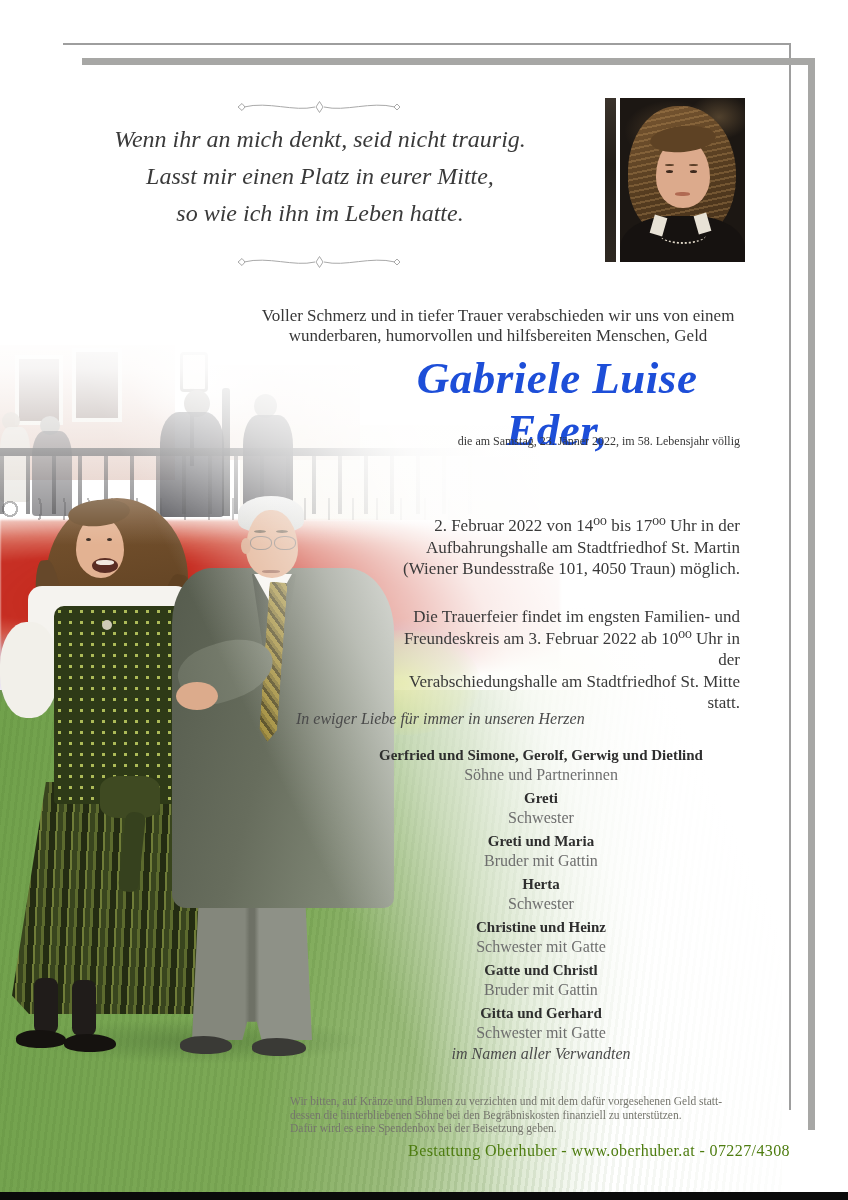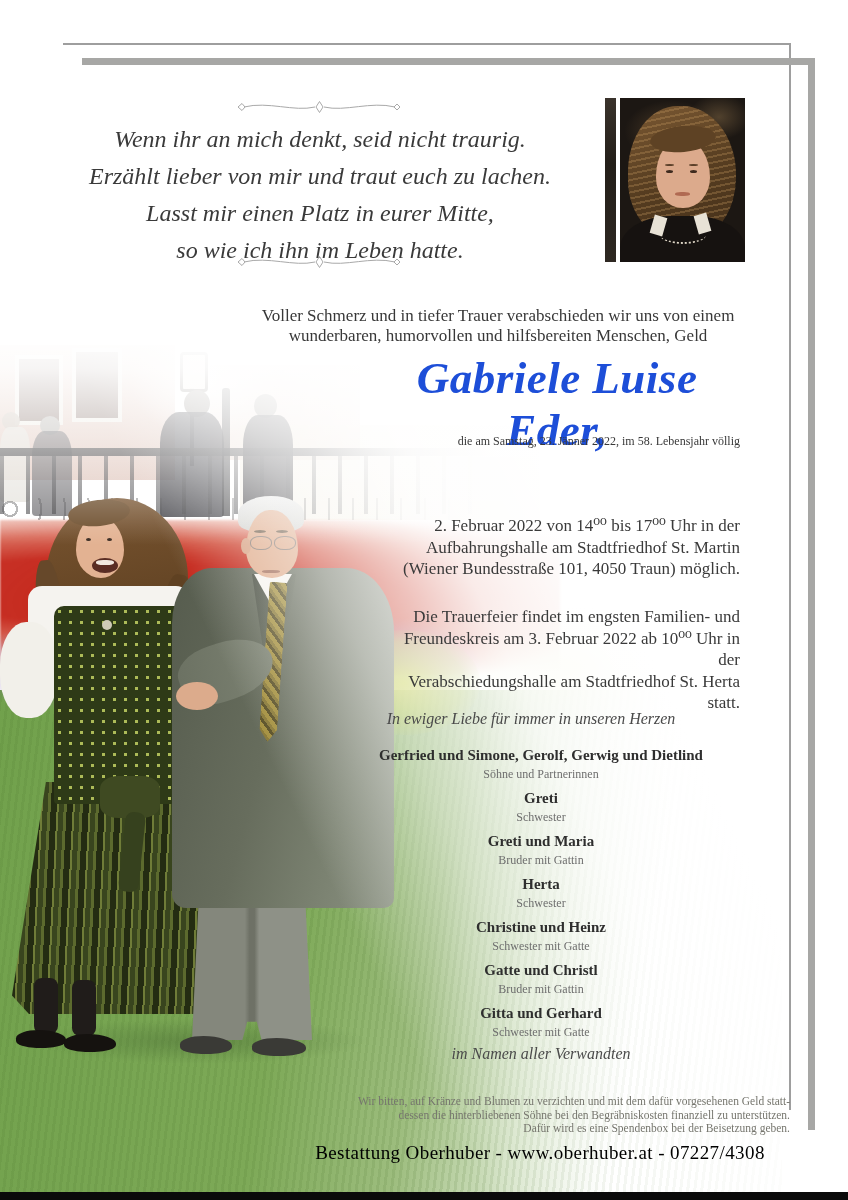--- a/index.html
+++ b/index.html
@@ -16,28 +16,28 @@
   
   .poem{left:50px;top:121px;width:540px;text-align:center;font-style:italic;
         font-size:24px;line-height:37px;color:#3a3a3a}
   .flourish{left:232px;width:175px;height:16px;text-align:center}
   .intro{left:258px;top:306px;width:480px;text-align:center;font-size:17px;line-height:20px;color:#383838}
   .name{left:368px;top:352px;width:378px;text-align:center;font-size:45px;line-height:52px;
         font-weight:bold;font-style:italic;color:#1d4ed8;letter-spacing:.5px}
   .death{left:360px;top:431px;width:380px;text-align:right;font-size:12px;line-height:21.5px;color:#383838}
   .urn{left:400px;top:515px;width:340px;text-align:right;font-size:17px;line-height:21.5px;color:#3a3a3a}
   .funeral{left:400px;top:606px;width:340px;text-align:right;font-size:17px;line-height:21.5px;color:#3a3a3a}
-  .dedication{left:290px;top:710px;width:482px;text-align:center;font-style:italic;font-size:16px;color:#4a4a4a}
+  .dedication{left:296px;top:710px;width:482px;font-style:italic;font-size:16px;color:#4a4a4a}
   .mourners{left:300px;top:744px;width:482px;text-align:center}
   .m-names{font-size:15px;line-height:22px;font-weight:bold;color:#2e2e2e}
-  .m-rel{font-size:12px;line-height:17px;color:#6e6e6e;margin-bottom:4px}
+  .m-rel{font-size:16px;line-height:17px;color:#6e6e6e;margin-bottom:4px}
   .closing{left:300px;top:1045px;width:482px;text-align:center;font-style:italic;font-size:16px;color:#4a4a4a}
-  .donation{left:290px;top:1095px;width:500px;text-align:right;font-size:11.5px;line-height:13.5px;color:#75756d}
-  .undertaker{left:290px;top:1142px;width:500px;text-align:center;font-size:19px;
-        letter-spacing:.4px;color:#000000}
+  .donation{left:290px;top:1095px;width:500px;text-align:left;font-size:11.5px;line-height:13.5px;color:#75756d}
+  .undertaker{left:290px;top:1142px;width:500px;text-align:right;font-size:16px;
+        letter-spacing:.4px;color:#4d7c0f}
 
   
   .portrait{left:605px;top:98px;width:140px;height:164px}
   .p-strip{left:0;top:0;width:11px;height:164px;background:linear-gradient(#3a332c,#241f19 40%,#2e2822)}
   .p-main{left:15px;top:0;width:125px;height:164px;background:#1c1713;overflow:hidden}
   .p-glow1{left:4px;top:2px;width:95px;height:62px;border-radius:50%;
      background:radial-gradient(rgba(115,88,56,.55),transparent 70%)}
   .p-glow2{left:68px;top:-4px;width:62px;height:46px;border-radius:50%;
      background:radial-gradient(rgba(160,128,84,.4),transparent 70%)}
   .p-hair{left:8px;top:8px;width:108px;height:132px;border-radius:46% 50% 40% 42%/50% 52% 46% 44%;
@@ -268,21 +268,20 @@
         <path d="M92 8 C113 13 139 2 163 8"></path>
         <path d="M6 8 L10 4.5 L13 8 L10 11.5 Z"></path>
         <path d="M87.5 2.5 L91 8 L87.5 13.5 L84 8 Z"></path>
         <path d="M162 8 L165 5 L168 8 L165 11 Z"></path>
       </g>
     </svg>
   </div>
 
   <div class="abs poem">
     <div>Wenn ihr an mich denkt, seid nicht traurig.</div>
-    <div>Erzählt lieber von mir und traut euch zu lachen.</div>
     <div>Lasst mir einen Platz in eurer Mitte,</div>
     <div>so wie ich ihn im Leben hatte.</div>
   </div>
 
   <div class="abs flourish" style="top:254px">
     <svg width="175" height="16" viewBox="0 0 175 16">
       <g stroke="#a9a9a9" fill="none" stroke-width="1">
         <path d="M12 8 C36 2 62 13 83 8"></path>
         <path d="M92 8 C113 13 139 2 163 8"></path>
         <path d="M6 8 L10 4.5 L13 8 L10 11.5 Z"></path>
@@ -305,21 +304,21 @@
 
   <div class="abs urn">
     <div>2. Februar 2022 von 14⁰⁰ bis 17⁰⁰ Uhr in der</div>
     <div>Aufbahrungshalle am Stadtfriedhof St. Martin</div>
     <div>(Wiener Bundesstraße 101, 4050 Traun) möglich.</div>
   </div>
 
   <div class="abs funeral">
     <div>Die Trauerfeier findet im engsten Familien- und</div>
     <div>Freundeskreis am 3. Februar 2022 ab 10⁰⁰ Uhr in der</div>
-    <div>Verabschiedungshalle am Stadtfriedhof St. Herta statt.</div>
+    <div>Verabschiedungshalle am Stadtfriedhof St. Mitte statt.</div>
   </div>
 
   <div class="abs dedication">In ewiger Liebe für immer in unseren Herzen</div>
 
   <div class="abs mourners">
     <div>
       <div class="m-names">Gerfried und Simone, Gerolf, Gerwig und Dietlind</div>
       <div class="m-rel">Söhne und Partnerinnen</div>
     </div>
     <div>

